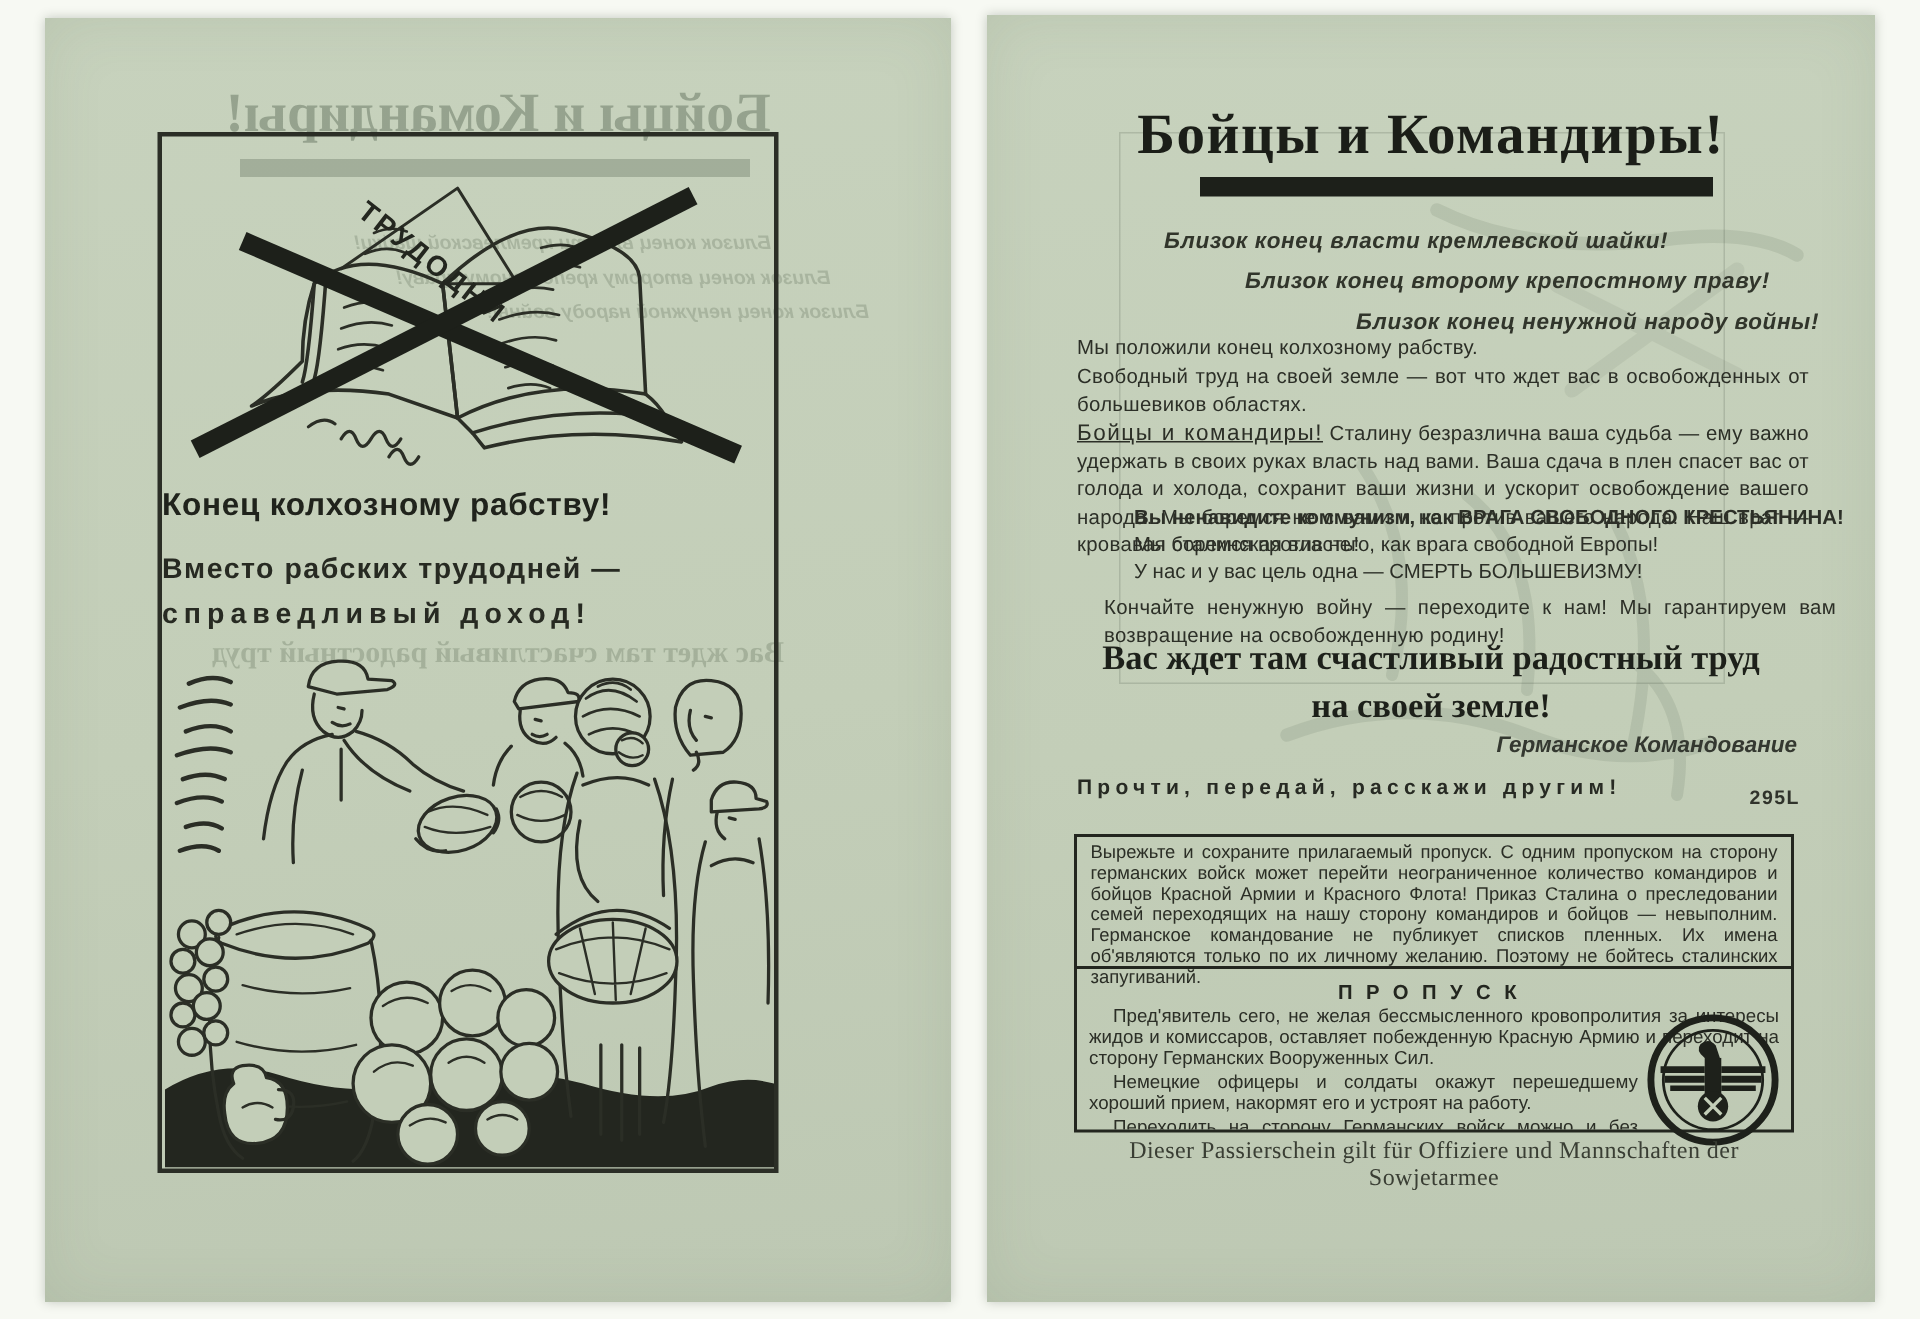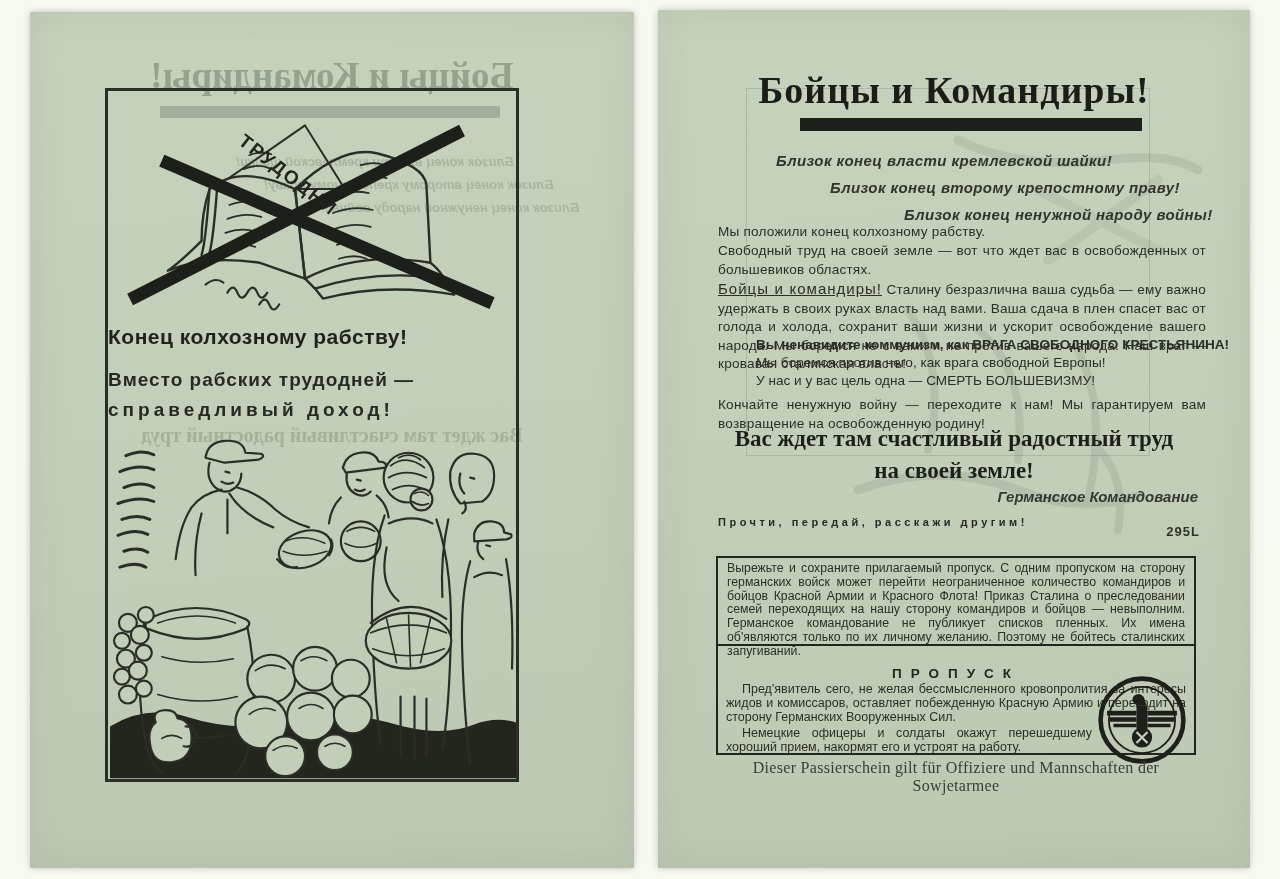--- a/index.html
+++ b/index.html
@@ -79,50 +79,50 @@
   #rp-para2{top:232px;}
   #rp-para3{top:270px;}
   #rp-para3 .lead{font-size:15px;text-decoration:underline;letter-spacing:1px;}
   .rp-creed{
     position:absolute;left:98px;width:376px;font-size:13.6px;line-height:18.5px;
     font-weight:bold;color:#2c2f27;white-space:nowrap;
   }
   #rp-creed-0{top:326px;}
   #rp-creed-1{top:344px;font-weight:normal;}
   #rp-creed-2{top:362px;font-weight:normal;}
-  #rp-para4{top:386px;}
+  #rp-para4{top:386px;margin-left:18px;}
   .rp-big{
     position:absolute;left:0;width:100%;text-align:center;
     font-family:"Liberation Serif",serif;font-weight:bold;font-size:23px;color:#1d201a;
   }
   #rp-big1{top:416px;}
   #rp-big2{top:448px;}
   #rp-signature{
     position:absolute;top:478px;right:52px;
     font-style:italic;font-weight:bold;font-size:15px;color:#343830;
   }
   #rp-spread{
     position:absolute;top:506px;left:60px;
-    font-weight:bold;font-size:11px;letter-spacing:3.5px;color:#272a23;
+    font-weight:bold;font-size:14px;letter-spacing:3.5px;color:#272a23;
   }
   #rp-code{
     position:absolute;top:514px;right:50px;
     font-weight:bold;font-size:13px;letter-spacing:1px;color:#30332b;
   }
   #rp-passbox{
     position:absolute;left:58px;top:546px;width:480px;height:199px;
     border:2.5px solid #23261f;box-sizing:border-box;overflow:hidden;
   }
   #rp-cutout{
     padding:4px 9px 3px 9px;height:79px;border-bottom:2.5px solid #23261f;
     font-size:12.3px;line-height:13.8px;text-align:justify;color:#2b2e26;box-sizing:content-box;
   }
   #rp-pass-title{
     text-align:center;font-weight:bold;font-size:13.5px;letter-spacing:9px;
-    color:#23261f;margin-top:20px;
+    color:#23261f;margin-top:8px;
   }
   .rp-pass-para{
     margin:1px 8px 2px 8px;font-size:12.5px;line-height:14px;
     text-align:justify;text-indent:16px;color:#2b2e26;
   }
   .rp-pass-para.narrow{margin-right:102px;}
   #rp-eagle{position:absolute;left:438px;top:664px;width:92px;height:92px;}
   #rp-german{
     position:absolute;top:749px;left:58px;width:480px;text-align:center;
     font-family:"Liberation Serif",serif;font-weight:normal;font-size:16px;

